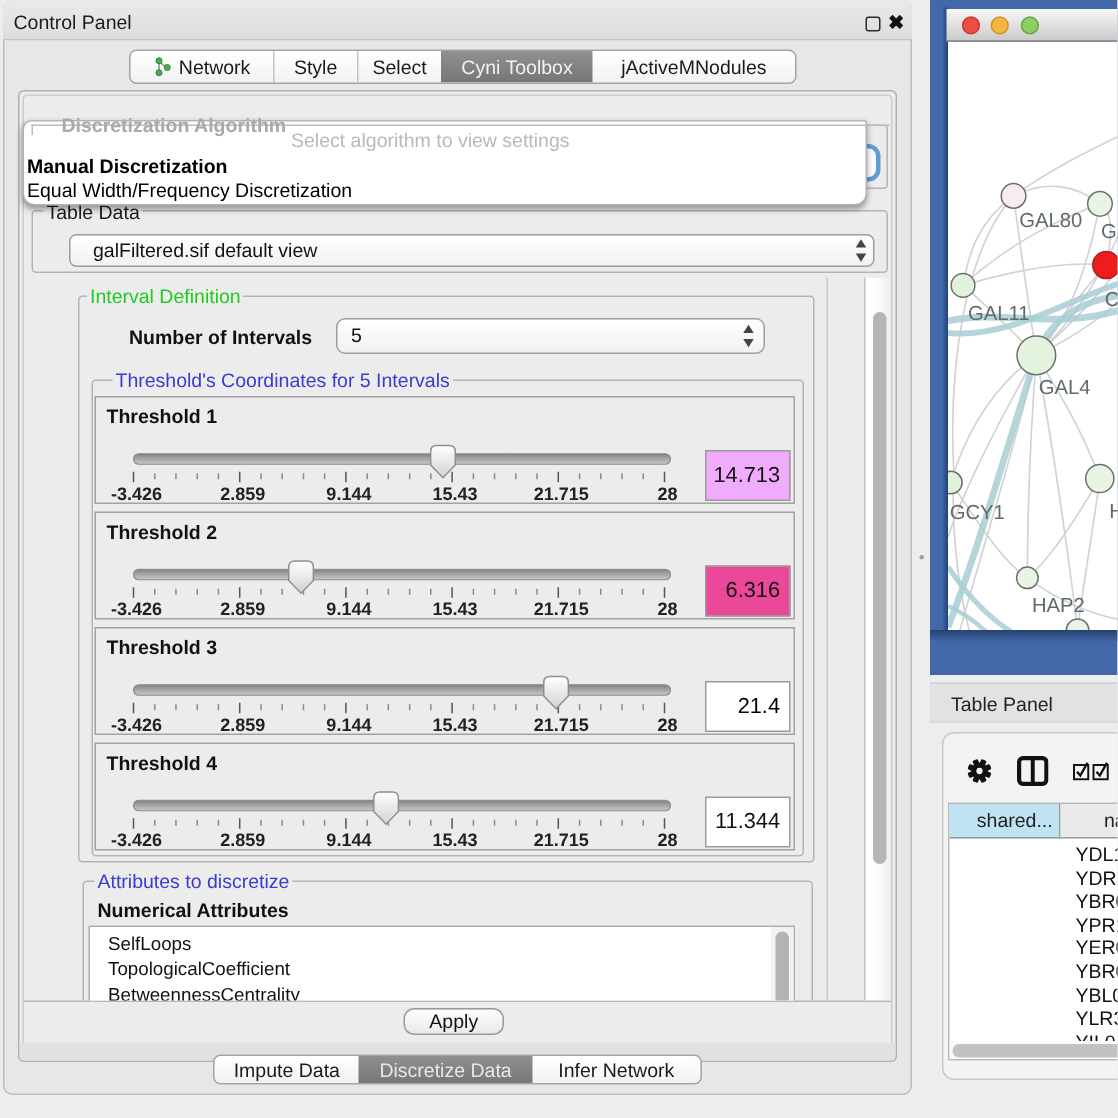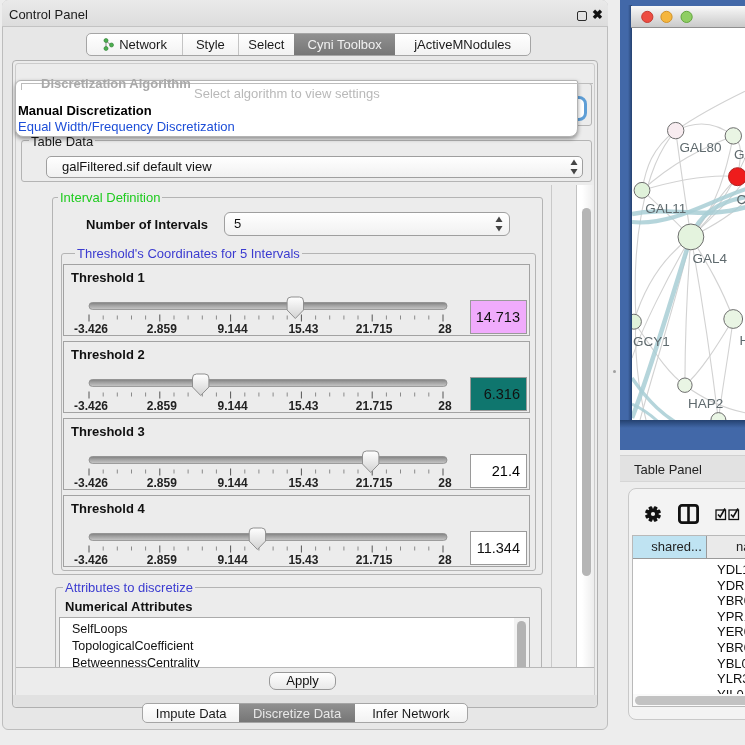--- a/index.html
+++ b/index.html
@@ -159,21 +159,21 @@
       <line x1="365.8" y1="51.5" x2="365.8" y2="55.5" stroke="#8a8a8a" stroke-width="1"></line>
       <line x1="380.0" y1="50.5" x2="380.0" y2="57.5" stroke="#555" stroke-width="1"></line>
     <text x="28.0" y="69" font-size="12" font-weight="bold" fill="#222" text-anchor="middle" font-family="Liberation Sans">-3.426</text>
       <text x="98.8" y="69" font-size="12" font-weight="bold" fill="#222" text-anchor="middle" font-family="Liberation Sans">2.859</text>
       <text x="169.6" y="69" font-size="12" font-weight="bold" fill="#222" text-anchor="middle" font-family="Liberation Sans">9.144</text>
       <text x="240.4" y="69" font-size="12" font-weight="bold" fill="#222" text-anchor="middle" font-family="Liberation Sans">15.43</text>
       <text x="311.2" y="69" font-size="12" font-weight="bold" fill="#222" text-anchor="middle" font-family="Liberation Sans">21.715</text>
       <text x="382.0" y="69" font-size="12" font-weight="bold" fill="#222" text-anchor="middle" font-family="Liberation Sans">28</text>
     <path d="M 129.5,37.0 Q 129.5,33.0 133.5,33.0 L 141.9,33.0 Q 145.9,33.0 145.9,37.0 L 145.9,46.0 L 137.7,54.5 L 129.5,46.0 Z" fill="url(#th156)" stroke="#8f8f8f" stroke-width="1"></path>
   </svg>
-  <div class="abs" style="left:454px;top:192px;width:57px;height:34px;background:#0f766e;border:1px solid #9a9a9a;box-sizing:border-box;text-align:right;font-size:14.5px;color:#111;line-height:32px;padding-right:6px;">6.316</div>
+  <div class="abs" style="left:454px;top:192px;width:57px;height:34px;background:#ec4899;border:1px solid #9a9a9a;box-sizing:border-box;text-align:right;font-size:14.5px;color:#111;line-height:32px;padding-right:6px;">6.316</div>
 
   <div class="abs" style="left:47px;top:233px;width:467px;height:72px;border:1px solid #a2a2a2;background:#ececec;box-sizing:border-box;"></div>
   <div class="abs" style="left:55px;top:239px;font-size:13px;font-weight:bold;color:#111;">Threshold 3</div>
   <svg class="abs" style="left:47px;top:233px;" width="467" height="72" viewBox="0 0 467 72">
     <defs>
       <linearGradient id="trk233" x1="0" y1="0" x2="0" y2="1">
         <stop offset="0" stop-color="#808080"></stop>
           <stop offset="0.4" stop-color="#a0a0a0"></stop>
           <stop offset="1" stop-color="#c8c8c8"></stop>
       </linearGradient>
@@ -288,21 +288,21 @@
 
 <div class="abs" style="left:142px;top:703px;width:326px;height:20px;border:1px solid #a5a5a5;border-radius:5px;background:linear-gradient(#ffffff,#f2f2f2);display:flex;overflow:hidden;box-sizing:border-box;font-size:13px;color:#1a1a1a;">
   <div style="width:97px;display:flex;align-items:center;justify-content:center;">Impute Data</div>
   <div style="width:116px;display:flex;align-items:center;justify-content:center;background:linear-gradient(#909090,#767676);color:#e8e8e8;">Discretize Data</div>
   <div style="width:113px;display:flex;align-items:center;justify-content:center;">Infer Network</div>
 </div>
 
 <div class="abs" style="left:15px;top:80px;width:563px;height:57px;background:#ffffff;border:1px solid #b3b3b3;border-radius:6px 2px 8px 8px;box-shadow:0 2px 4px rgba(0,0,0,0.4);box-sizing:border-box;"></div>
 <div class="abs" style="left:194px;top:86px;font-size:13px;color:#b9b9b9;">Select algorithm to view settings</div>
 <div class="abs" style="left:18px;top:103px;font-size:13px;font-weight:bold;color:#000;">Manual Discretization</div>
-<div class="abs" style="left:18px;top:119px;font-size:13px;color:#1d4ed8;">Equal Width/Frequency Discretization</div>
+<div class="abs" style="left:18px;top:119px;font-size:13px;color:#000000;">Equal Width/Frequency Discretization</div>
 <div class="abs" style="left:21px;top:83px;width:571px;height:6px;border-top:1px solid #bcbcbc;border-left:1px solid #bcbcbc;"></div>
 <div class="abs" style="left:29px;top:76px;font-size:13px;font-weight:bold;color:#a9a9a9;margin-left:12px;">Discretization Algorithm</div>
 
 <div class="abs" style="left:620px;top:0;width:125px;height:450px;background:#4268a8;"></div>
 <div class="abs" style="left:620px;top:420px;width:125px;height:8px;background:linear-gradient(#24416f,#4268a8);"></div>
 <div class="abs" style="left:628px;top:5px;width:3.5px;height:415px;background:linear-gradient(to right,#4268a8,#24416f);"></div>
 <div class="abs" style="left:631px;top:6px;width:114px;height:21.5px;background:linear-gradient(#f8f8f8,#cacaca);border-bottom:1px solid #8f8f8f;box-sizing:border-box;"></div>
 <svg class="abs" style="left:631px;top:6px;" width="114" height="22" viewBox="0 0 114 22">
   <circle cx="16.3" cy="10.9" r="5.6" fill="#ed4d42" stroke="#c63a31" stroke-width="1"></circle>
   <circle cx="35.5" cy="10.9" r="5.6" fill="#f5b63e" stroke="#d1932a" stroke-width="1"></circle>

